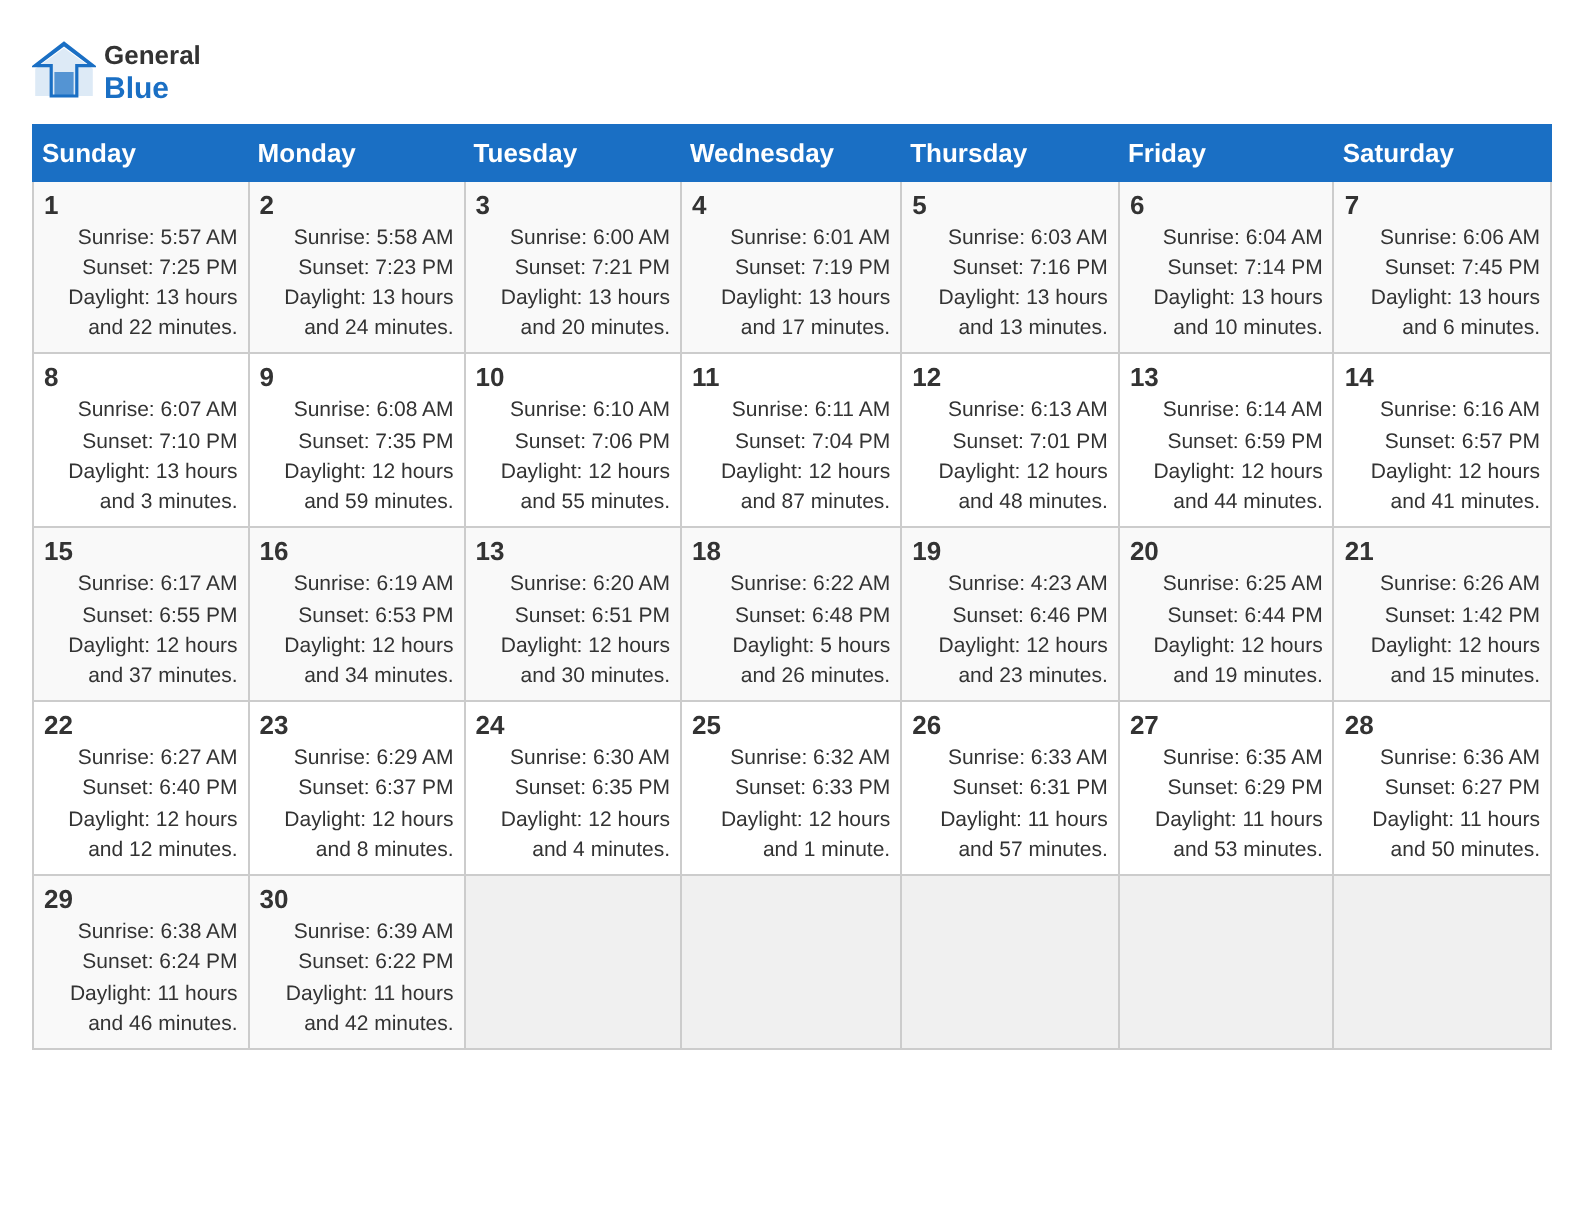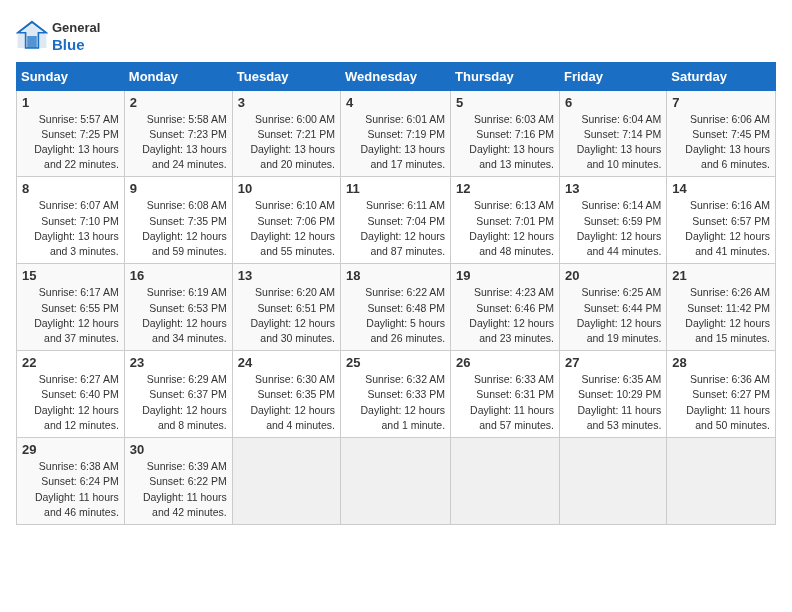--- a/index.html
+++ b/index.html
@@ -274,21 +274,21 @@
         <div class="day-info">
           <span>Sunrise: 6:25 AM</span><br>
           <span>Sunset: 6:44 PM</span><br>
           <span>Daylight: 12 hours and 19 minutes.</span>
         </div>
       </td>
         <td>
         <span class="day-num">21</span>
         <div class="day-info">
           <span>Sunrise: 6:26 AM</span><br>
-          <span>Sunset: 11:42 PM</span><br>
+          <span>Sunset: 1:42 PM</span><br>
           <span>Daylight: 12 hours and 15 minutes.</span>
         </div>
       </td>
       </tr>
       <tr>
         <td>
         <span class="day-num">22</span>
         <div class="day-info">
           <span>Sunrise: 6:27 AM</span><br>
           <span>Sunset: 6:40 PM</span><br>
@@ -324,21 +324,21 @@
         <div class="day-info">
           <span>Sunrise: 6:33 AM</span><br>
           <span>Sunset: 6:31 PM</span><br>
           <span>Daylight: 11 hours and 57 minutes.</span>
         </div>
       </td>
         <td>
         <span class="day-num">27</span>
         <div class="day-info">
           <span>Sunrise: 6:35 AM</span><br>
-          <span>Sunset: 10:29 PM</span><br>
+          <span>Sunset: 6:29 PM</span><br>
           <span>Daylight: 11 hours and 53 minutes.</span>
         </div>
       </td>
         <td>
         <span class="day-num">28</span>
         <div class="day-info">
           <span>Sunrise: 6:36 AM</span><br>
           <span>Sunset: 6:27 PM</span><br>
           <span>Daylight: 11 hours and 50 minutes.</span>
         </div>

